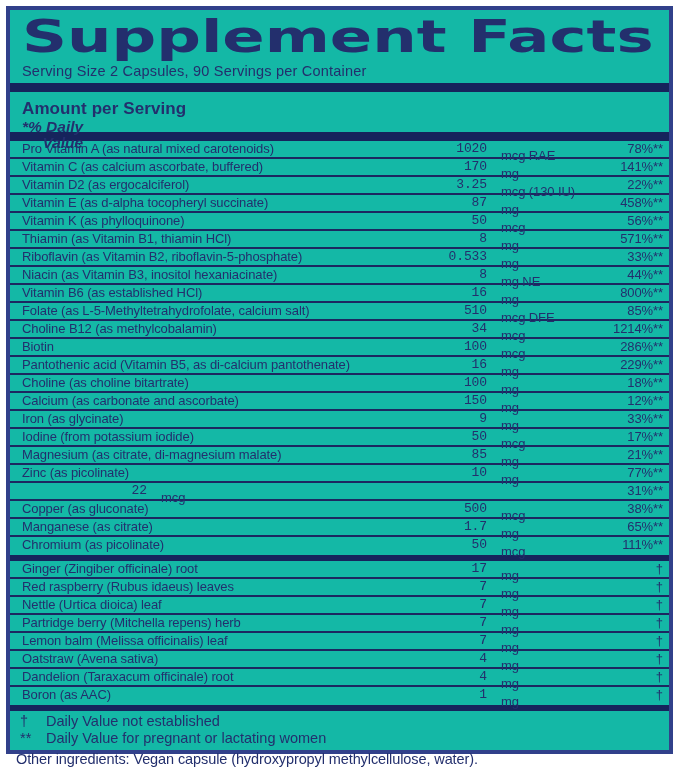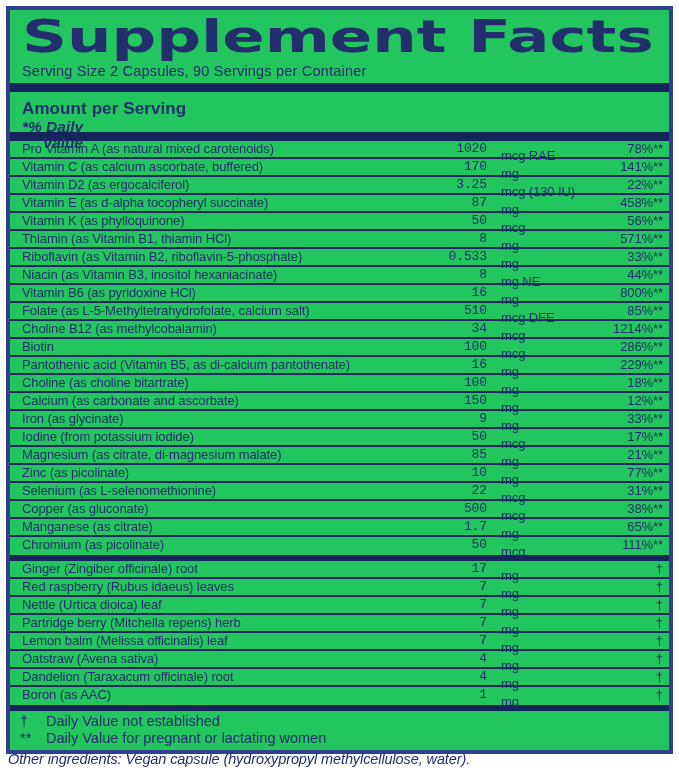--- a/index.html
+++ b/index.html
@@ -15,21 +15,21 @@
     font-family:"Liberation Sans",sans-serif;
     color:var(--navy);
     position:relative;
     overflow:hidden;
   }
   .label{
     position:absolute;
     left:6px;top:6px;
     width:667px;
     border:4px solid var(--border);
-    background:#22c55e;
+    background:#14b8a6;
   }
   .title{
     font-family:"DejaVu Sans","Liberation Sans",sans-serif;
     font-weight:bold;
     font-size:44px;
     line-height:48px;
     letter-spacing:0px;
     white-space:nowrap;
     transform:scaleX(1.42);
     transform-origin:0 50%;
@@ -76,26 +76,25 @@
   .rows .row:last-child{border-bottom:none;}
   .c-name{flex:0 0 340px;white-space:nowrap;overflow:visible;}
   .c-amount{flex:0 0 125px;text-align:right;white-space:nowrap;font-family:Liberation Mono, monospace;}
   .c-unit{flex:1 1 auto;padding-left:14px;white-space:nowrap;margin-top:7px;}
   .c-dv{flex:0 0 78px;text-align:right;white-space:nowrap;}
   .footnotes{padding:2px 10px 3px 10px;}
   .fn{display:flex;font-size:14.5px;line-height:17px;}
   .fn-sym{flex:0 0 26px;}
   .other{
     position:absolute;
-    left:8px;
+    left:16px;
     top:751px;
     font-size:14.5px;
     letter-spacing:-0.1px;
     white-space:nowrap;
-    font-style:italic;
   }
 </style>
 </head>
 <body>
 
 <div class="label">
   <div class="title">Supplement Facts</div>
   <div class="serving">Serving Size  2 Capsules, 90 Servings per Container</div>
   <div class="bar"></div>
   <div class="colhead">
@@ -149,21 +148,21 @@
         <span class="c-unit">mg</span>
         <span class="c-dv">33%**</span>
       </div>
       <div class="row">
         <span class="c-name">Niacin (as Vitamin B3, inositol hexaniacinate)</span>
         <span class="c-amount">8</span>
         <span class="c-unit">mg NE</span>
         <span class="c-dv">44%**</span>
       </div>
       <div class="row">
-        <span class="c-name">Vitamin B6 (as pyridoxine HCl)</span>
+        <span class="c-name">Vitamin B6 (as established HCl)</span>
         <span class="c-amount">16</span>
         <span class="c-unit">mg</span>
         <span class="c-dv">800%**</span>
       </div>
       <div class="row">
         <span class="c-name">Folate (as L-5-Methyltetrahydrofolate, calcium salt)</span>
         <span class="c-amount">510</span>
         <span class="c-unit">mcg DFE</span>
         <span class="c-dv">85%**</span>
       </div>
@@ -215,21 +214,20 @@
         <span class="c-unit">mg</span>
         <span class="c-dv">21%**</span>
       </div>
       <div class="row">
         <span class="c-name">Zinc (as picolinate)</span>
         <span class="c-amount">10</span>
         <span class="c-unit">mg</span>
         <span class="c-dv">77%**</span>
       </div>
       <div class="row">
-        <span class="c-name">Selenium (as L-selenomethionine)</span>
         <span class="c-amount">22</span>
         <span class="c-unit">mcg</span>
         <span class="c-dv">31%**</span>
       </div>
       <div class="row">
         <span class="c-name">Copper (as gluconate)</span>
         <span class="c-amount">500</span>
         <span class="c-unit">mcg</span>
         <span class="c-dv">38%**</span>
       </div>

